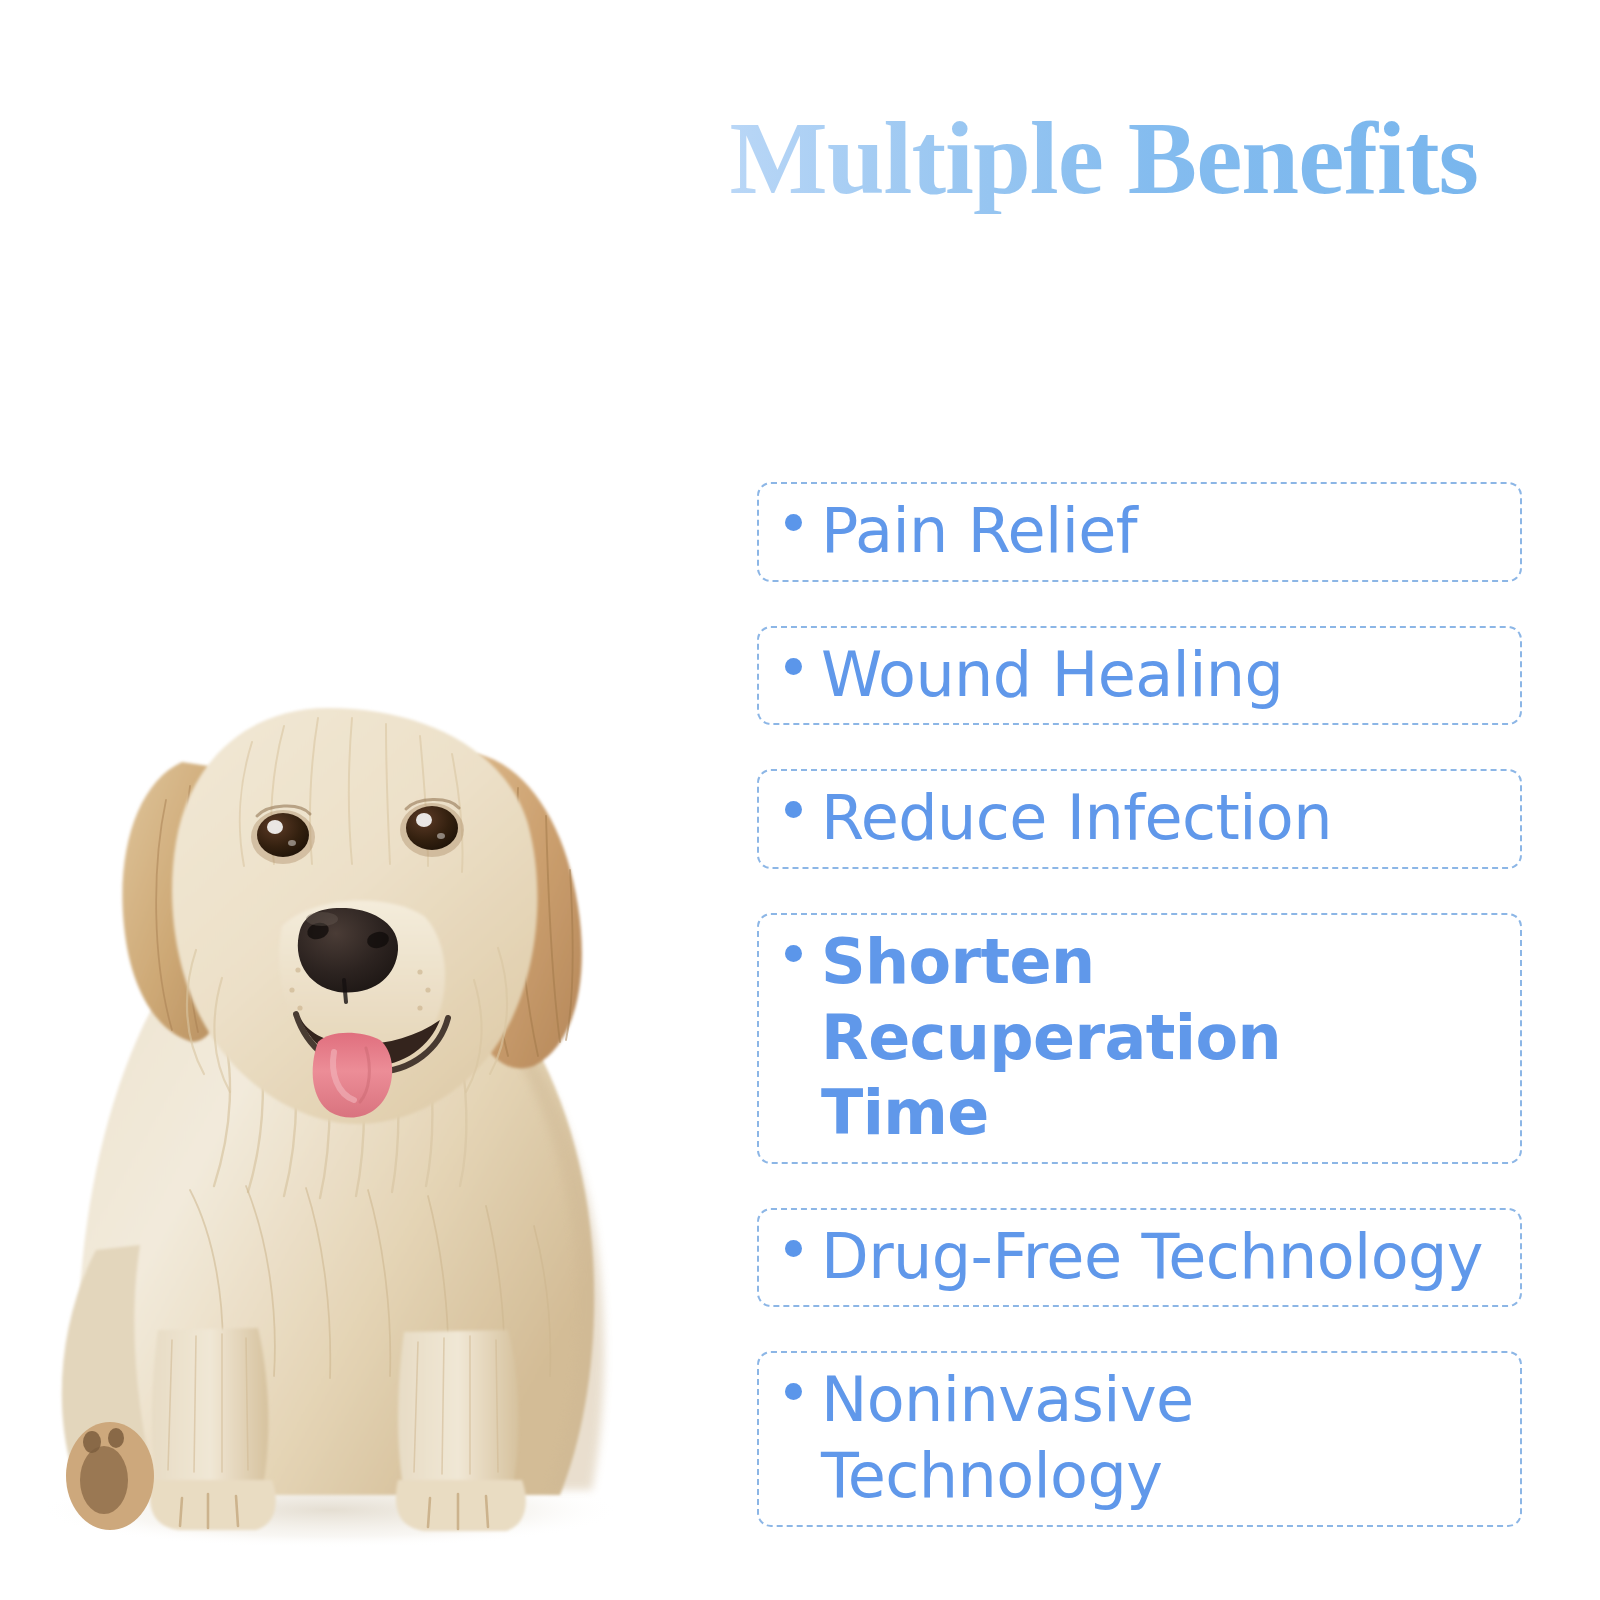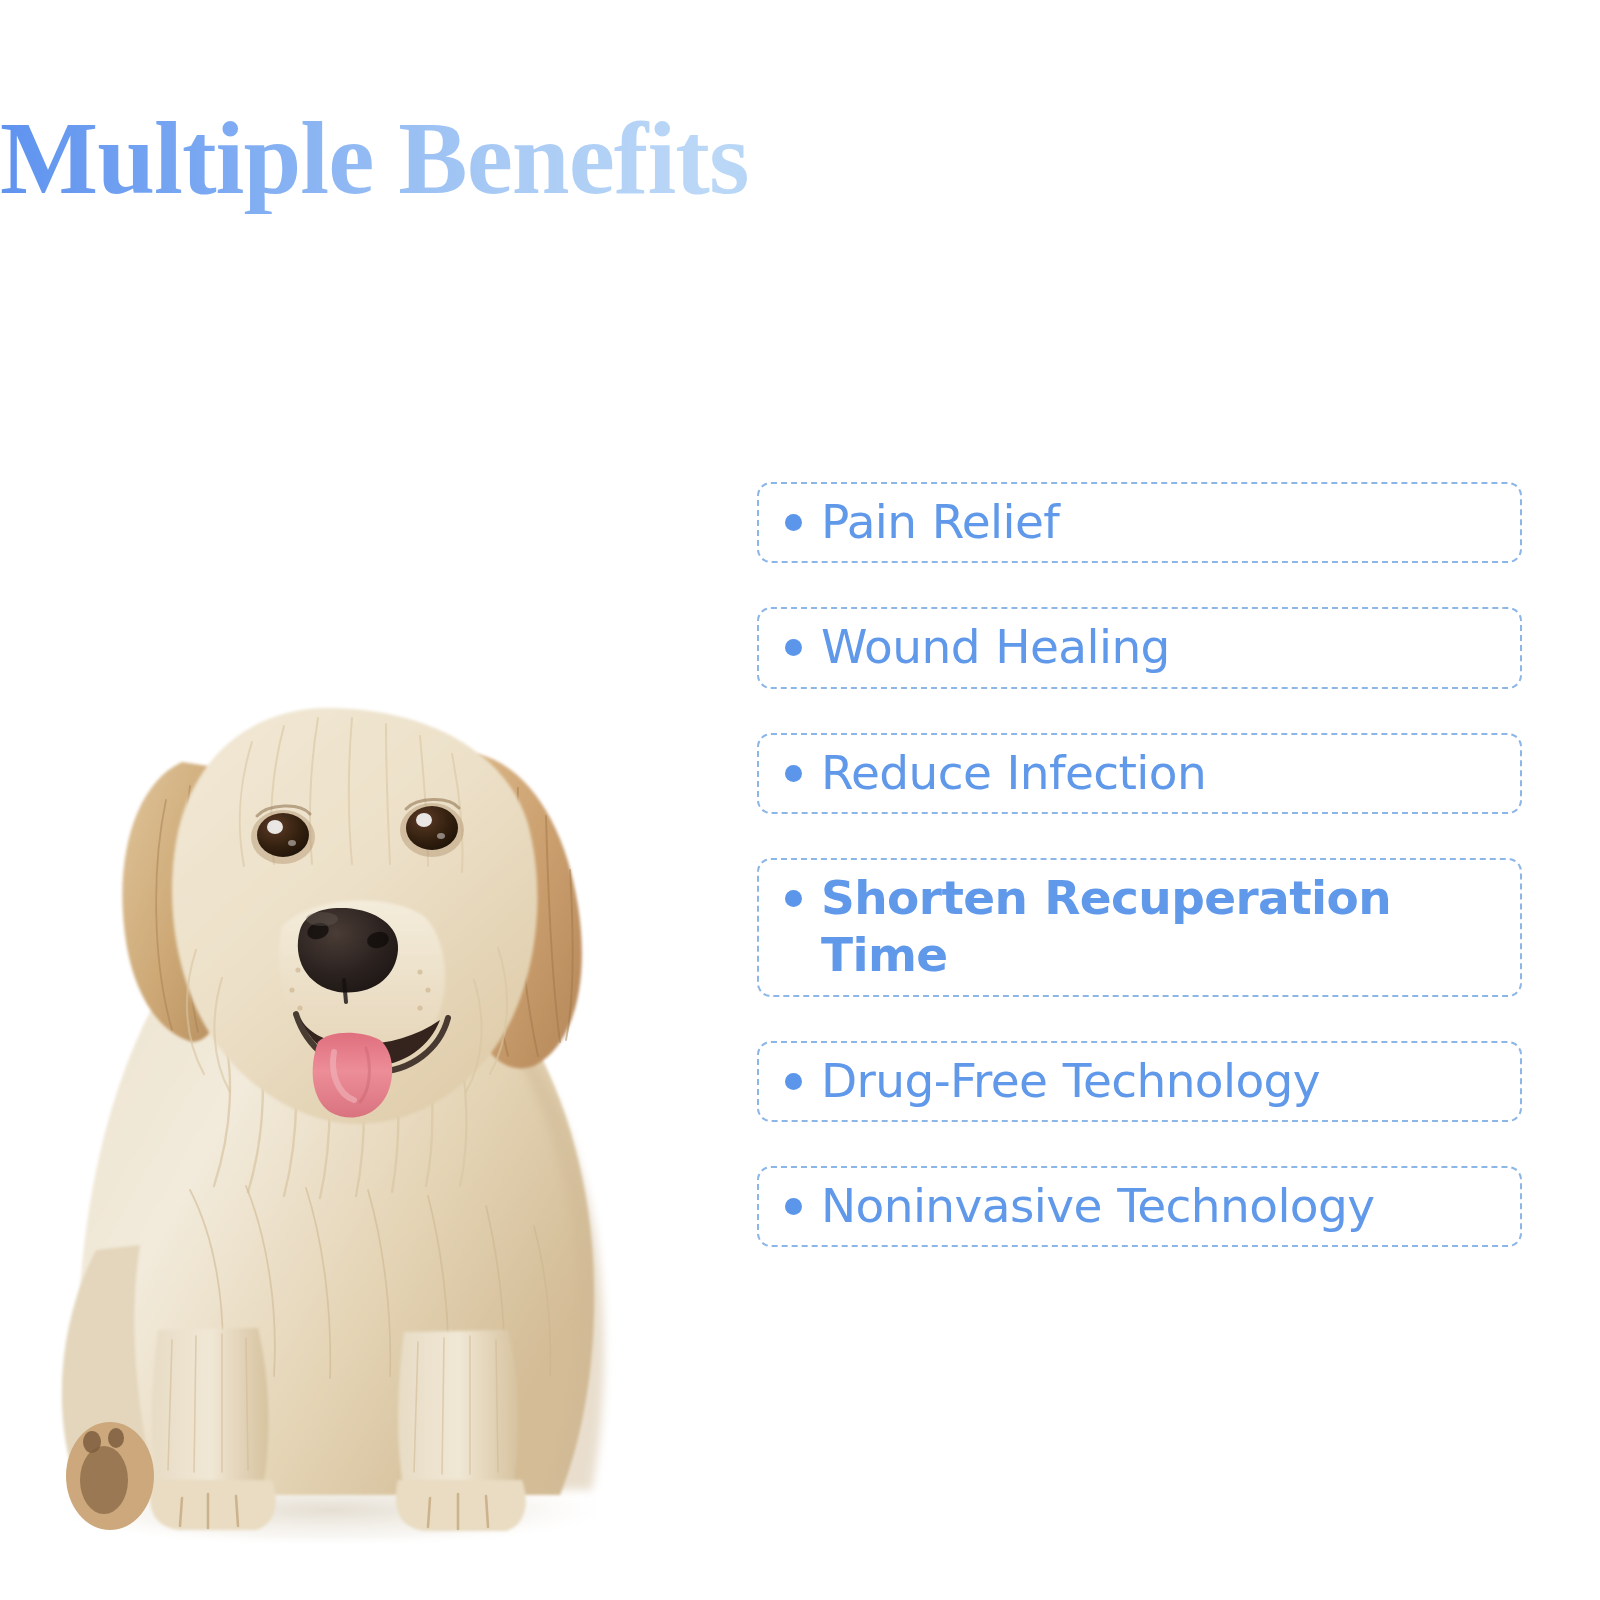--- a/index.html
+++ b/index.html
@@ -14,21 +14,21 @@
     overflow: hidden;
     position: relative;
   }
 
   
   #page-title {
     position: absolute;
     top: 32px;
     left: 0;
     width: 1478px;
-    text-align: left;
+    text-align: right;
     font-family: "Liberation Serif", "DejaVu Serif", serif;
     font-weight: 700;
     font-size: 104px;
     line-height: 1.08;
     letter-spacing: -1px;
     background-image: linear-gradient(90deg,
         #5f93ef 0%,
         #7aa8f2 14%,
         #a8caf4 34%,
         #bcd8f7 48%,
@@ -81,21 +81,21 @@
     height: 17px;
     border-radius: 50%;
     background: #5b96ea;
     margin-top: 21px;
     margin-right: 19px;
   }
   .benefit-label {
     flex: 1 1 auto;
     color: #6098ea;
     font-family: "DejaVu Sans", "Liberation Sans", sans-serif;
-    font-size: 47px;
+    font-size: 62px;
     line-height: 1.22;
     font-weight: 400;
     letter-spacing: -0.6px;
     word-spacing: 1px;
   }
   
   .benefit-item.two-line .benefit-label {
     max-width: 614px;
     font-weight: bold;
   }

